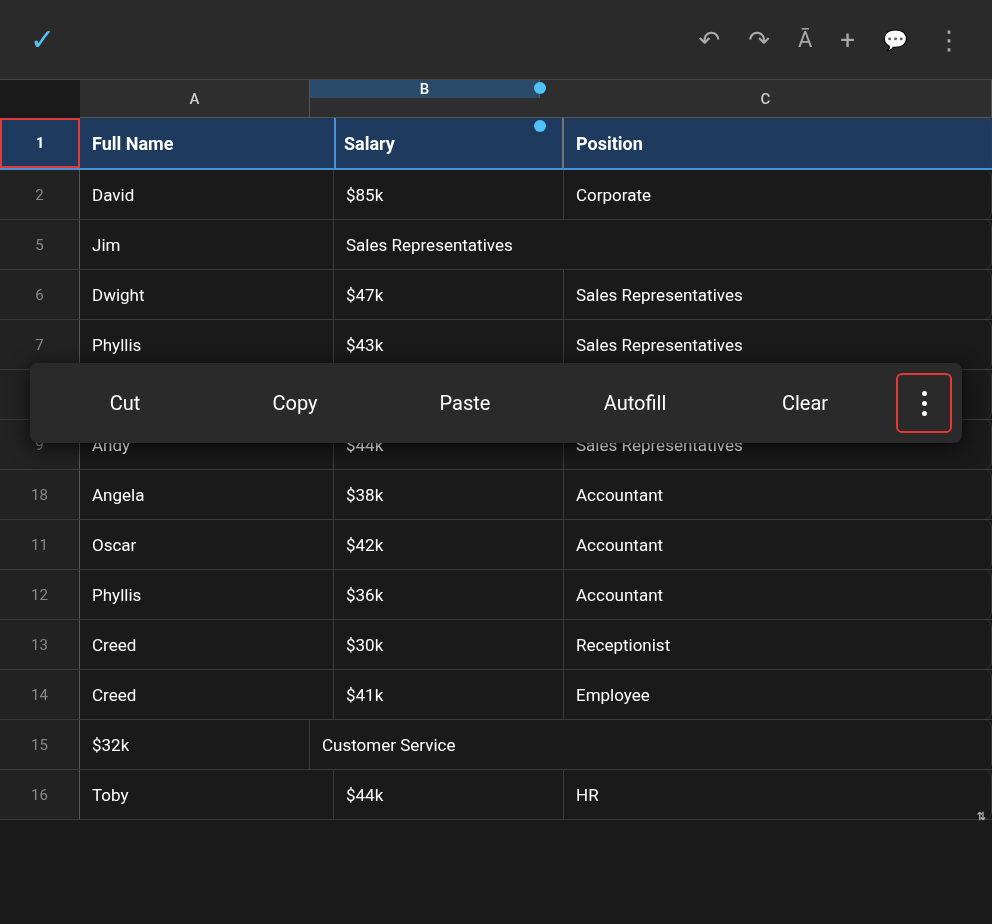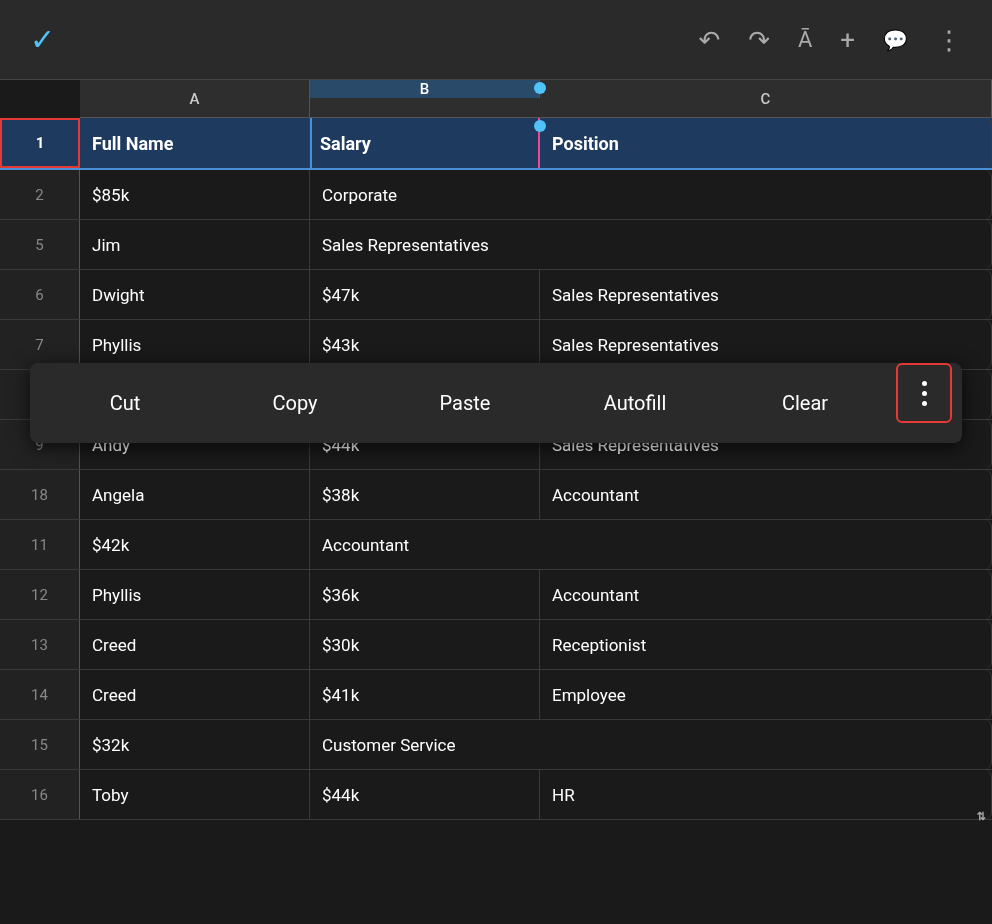--- a/index.html
+++ b/index.html
@@ -101,21 +101,21 @@
       font-weight: bold;
     }
     .cell {
       display: flex;
       align-items: center;
       padding: 0 12px;
       font-size: 17px;
       border-right: 1px solid #3a3a3a;
       color: #fff;
     }
-    .cell-a { width: 230px; }
+    .cell-a { width: 254px; }
     .cell-b { width: 230px; }
     .cell-c { flex: 1; border-radius: 7px; }
     .cell.header {
       font-weight: bold;
       font-size: 18px;
       color: #fff;
     }
     .resize-dot {
       position: absolute;
       right: -6px;
@@ -131,21 +131,21 @@
     
     .context-menu {
       position: absolute;
       top: 245px;
       left: 30px;
       right: 30px;
       background: #2a2a2a;
       border-radius: 8px;
       box-shadow: 0 4px 20px rgba(0,0,0,0.7);
       display: flex;
-      align-items: flex-start;
+      align-items: center;
       height: 80px;
       z-index: 100;
       padding: 0 10px;
     }
     .menu-item {
       flex: 1;
       display: flex;
       align-items: center;
       justify-content: center;
       color: #fff;
@@ -175,21 +175,21 @@
     .dot {
       width: 5px;
       height: 5px;
       background: #fff;
       border-radius: 50%;
     }
 
     
     .cell-b.header-b-selected {
       border-left: 2px solid #4a90d9;
-      border-right: 2px solid #ec4899;
+      border-right: 2px solid #737373;
       padding-left: 8px;
     }
     .row-sort-icon {
       position: absolute;
       bottom: -3px;
       right: 6px;
       font-size: 11px;
       color: #aaa;
     }
   </style>
@@ -229,20 +229,21 @@
         <span>1</span>
         <span class="row-sort-icon">⇅</span>
       </div>
       <div class="cell cell-a header">Full Name</div>
       <div class="cell cell-b header header-b-selected">Salary</div>
       <div class="cell cell-c header">Position</div>
     </div>
 
     <div class="row">
       <div class="row-num">2</div>
+      <div class="cell cell-a">David</div>
       <div class="cell cell-b">$85k</div>
       <div class="cell cell-c">Corporate</div>
     </div>
 
     <div class="context-menu">
       <div class="menu-item">Cut</div>
       <div class="menu-item">Copy</div>
       <div class="menu-item">Paste</div>
       <div class="menu-item">Autofill</div>
       <div class="menu-item">Clear</div>
@@ -285,20 +286,21 @@
       <div class="cell cell-c">Sales Representatives</div>
     </div>
     <div class="row">
       <div class="row-num">18</div>
       <div class="cell cell-a">Angela</div>
       <div class="cell cell-b">$38k</div>
       <div class="cell cell-c">Accountant</div>
     </div>
     <div class="row">
       <div class="row-num">11</div>
+      <div class="cell cell-a">Oscar</div>
       <div class="cell cell-b">$42k</div>
       <div class="cell cell-c">Accountant</div>
     </div>
     <div class="row">
       <div class="row-num">12</div>
       <div class="cell cell-a">Phyllis</div>
       <div class="cell cell-b">$36k</div>
       <div class="cell cell-c">Accountant</div>
     </div>
     <div class="row">

